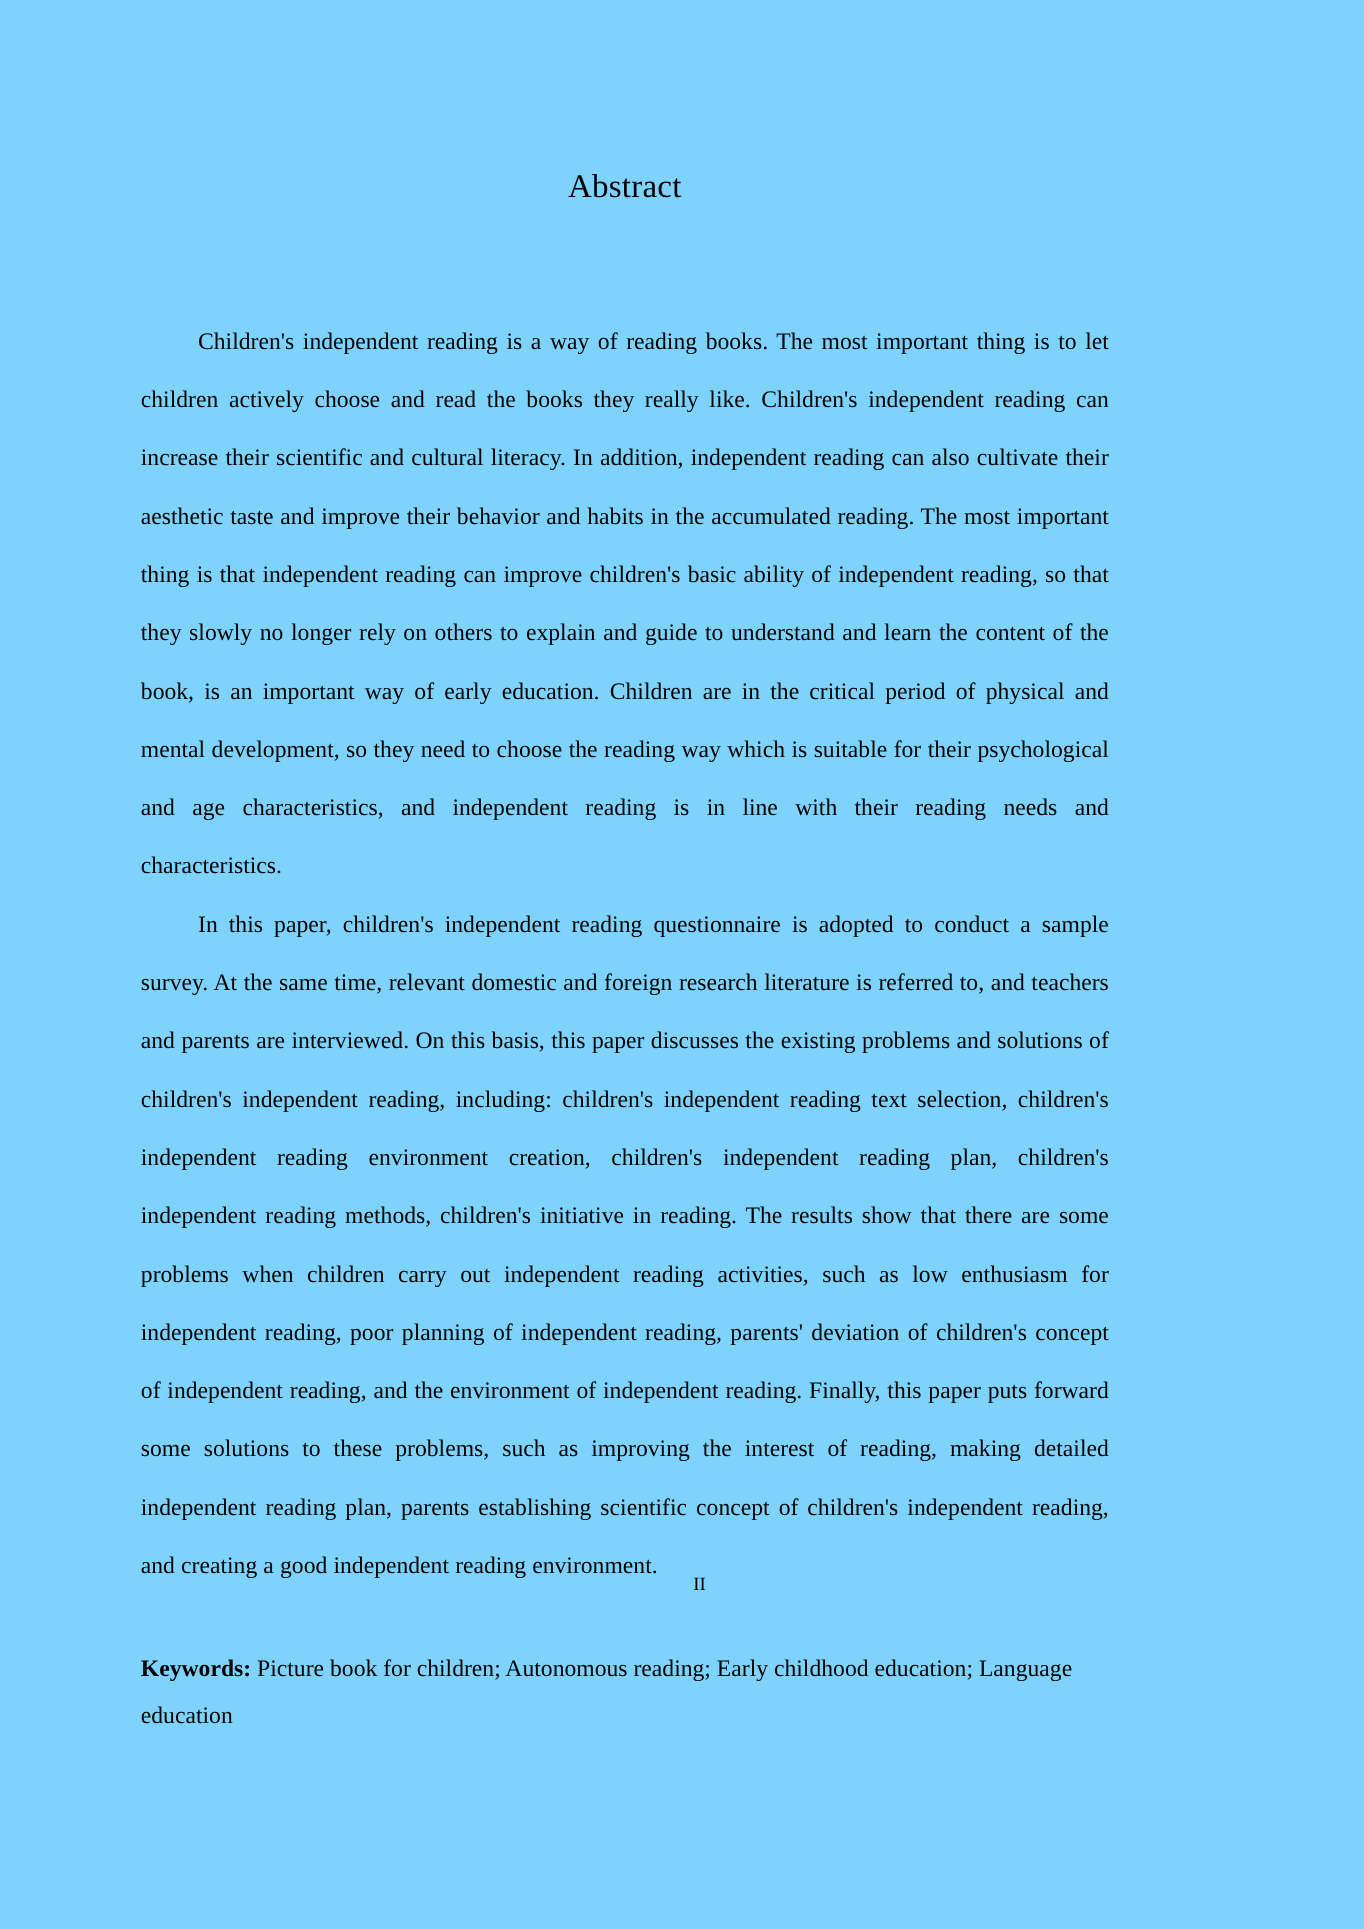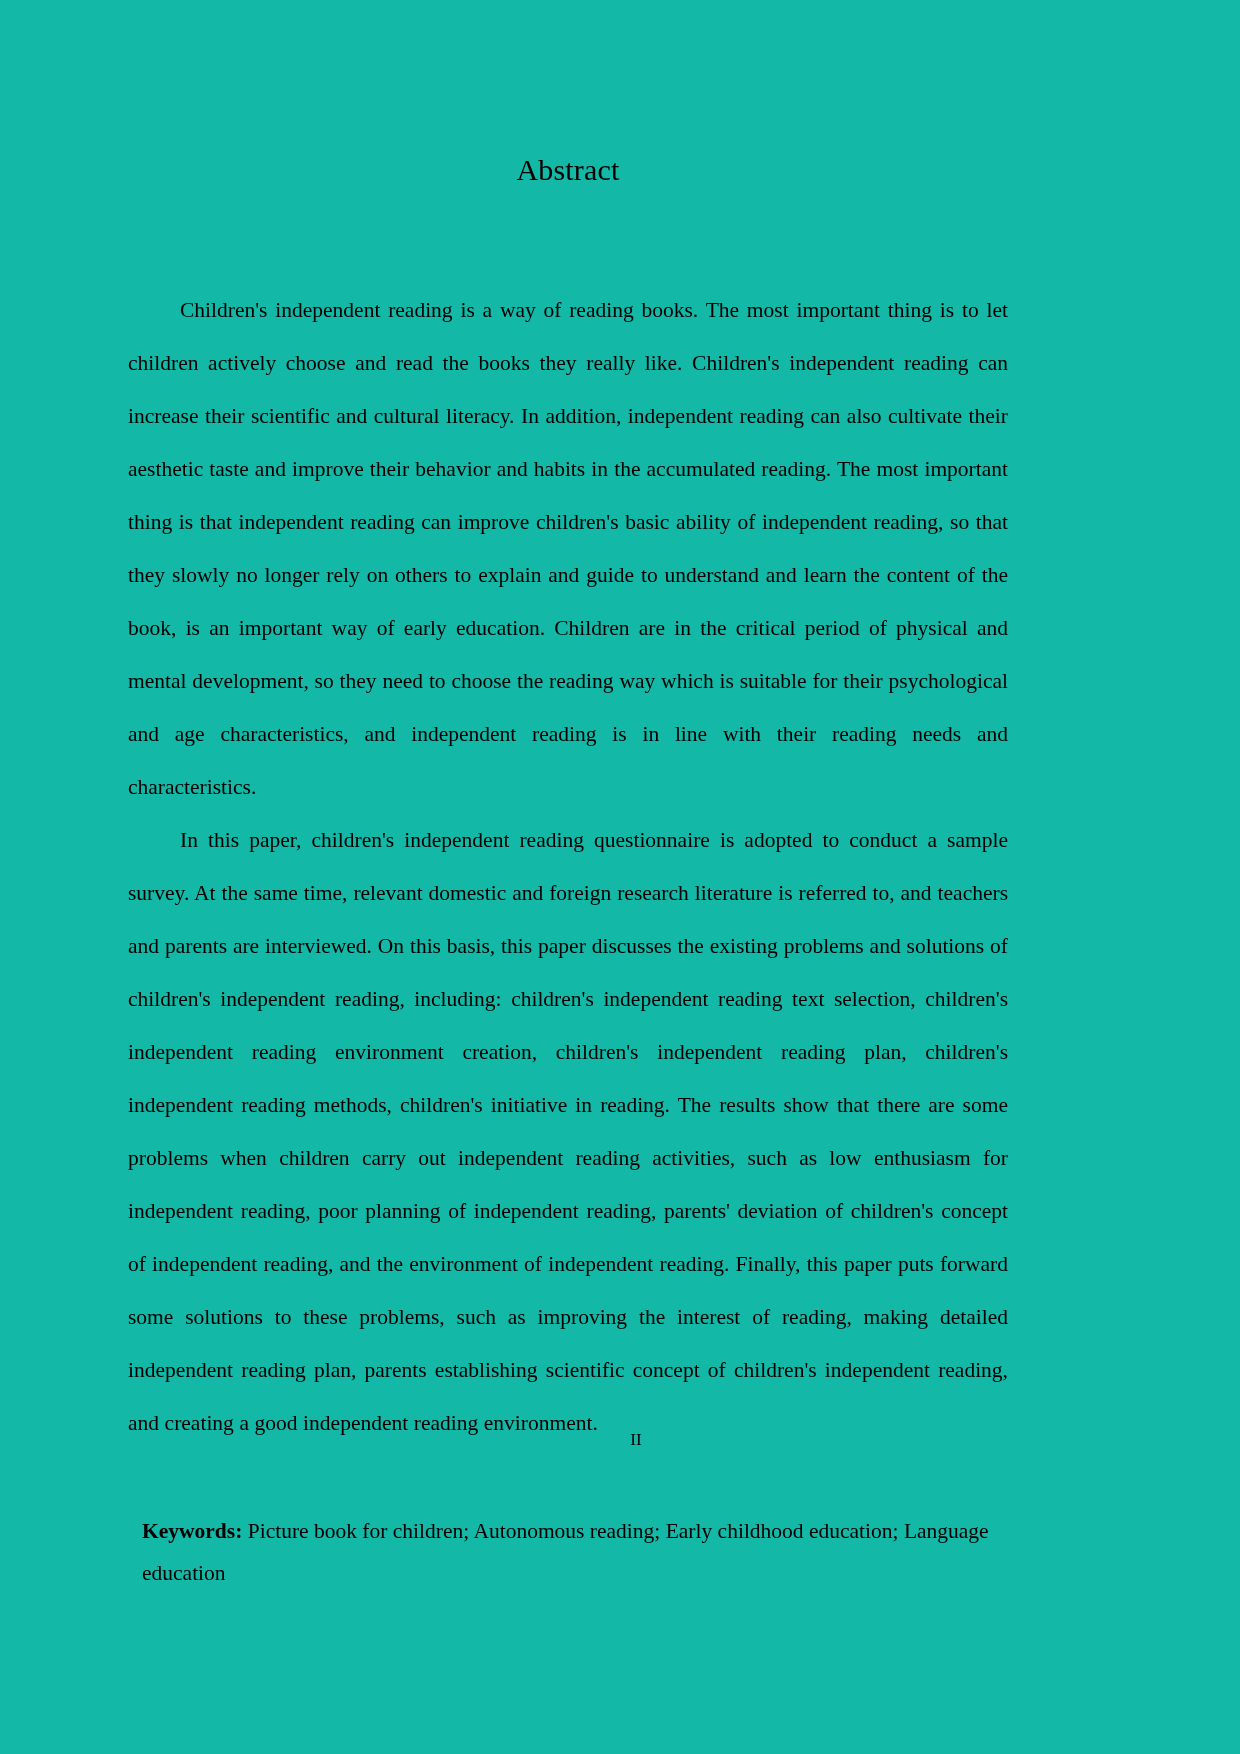--- a/index.html
+++ b/index.html
@@ -9,21 +9,21 @@
   }
   body {
     font-family: "Liberation Serif", "DejaVu Serif", serif;
     color: #000000;
   }
   .page {
     position: relative;
     width: 1240px;
     height: 1754px;
     margin: 0 auto;
-    background: #14b8a6;
+    background: #7dd3fc;
     box-sizing: border-box;
     overflow: hidden;
   }
   .content {
     position: absolute;
     left: 128px;
     top: 0;
     width: 880px;
   }
   .abstract-title {
@@ -44,21 +44,21 @@
     text-align: justify;
     text-justify: inter-word;
     margin: 0;
     text-indent: 52px;
     word-spacing: 0.2px;
   }
   .keywords-block {
     font-size: 21.5px;
     line-height: 41.8px;
     text-align: left;
-    margin: 14px;
+    margin: 0;
     text-indent: 0;
     padding-top: 47px;
   }
   .kw-label {
     font-weight: bold;
   }
   .footer {
     position: absolute;
     left: 16px;
     top: 1430px;

